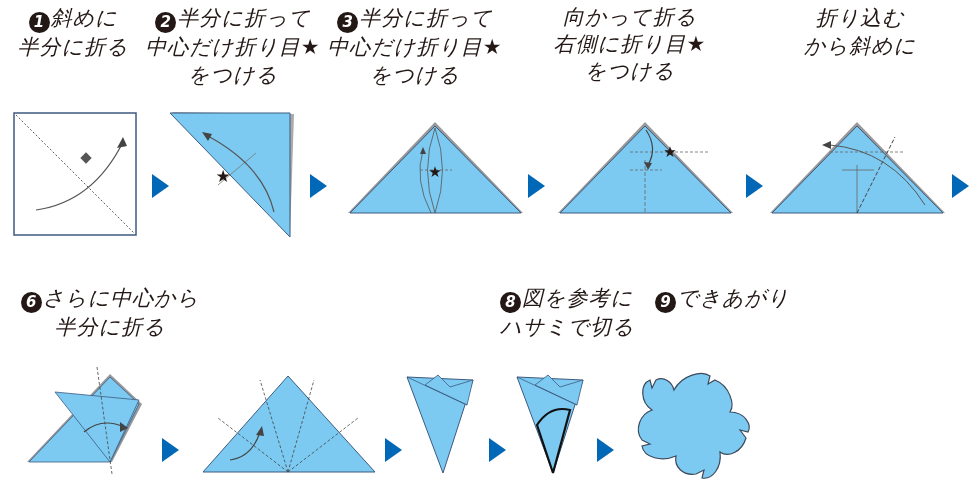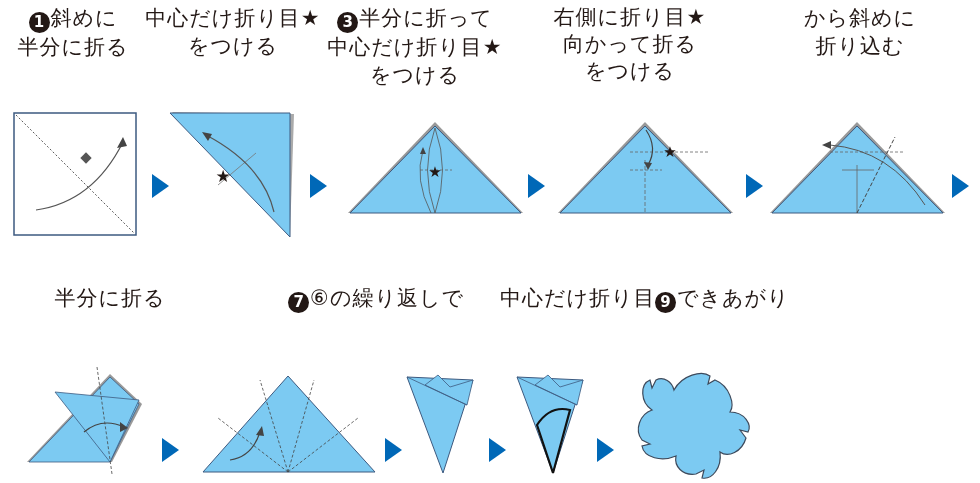--- a/index.html
+++ b/index.html
@@ -1,48 +1,49 @@
 <!DOCTYPE html>
 <html><head>
 <meta charset="utf-8">
 <style>
   html, body { margin:0; padding:0; background:#ffffff; }
   body { width:980px; height:483px; position:relative; overflow:hidden;
          font-family:"DejaVu Sans", sans-serif; color:#231815; }
   .label { position:absolute; font-size:21px; line-height:28px; text-align:center; white-space:nowrap; letter-spacing:1px; }
-  .label .line { display:block; }
+  .label .line { display:block;font-style:italic; }
   .num { display:inline-block; width:21px; height:21px; border-radius:50%; background:#231815; color:#fff;
          font-size:15px; line-height:21px; text-align:center; font-weight:bold; vertical-align:-2px; margin-right:1px; letter-spacing:0; }
   svg.fig { position:absolute; overflow:visible; }
   .arrow-next { position:absolute; width:0; height:0; border-top:12px solid transparent; border-bottom:12px solid transparent; border-left:17px solid #0068b7; }
 </style>
 </head>
 <body>
 
 <div class="label" style="left:8px; top:4px; width:130px;">
   <span class="line"><span class="num">1</span><span>斜めに</span></span>
   <span class="line">半分に折る</span>
 </div>
 <div class="label" style="left:138px; top:4px; width:190px;">
+  <span class="line"><span class="num">2</span><span>半分に折って</span></span>
   <span class="line">中心だけ折り目★</span>
   <span class="line">をつける</span>
 </div>
 <div class="label" style="left:320px; top:4px; width:190px;">
   <span class="line"><span class="num">3</span><span>半分に折って</span></span>
   <span class="line">中心だけ折り目★</span>
   <span class="line">をつける</span>
 </div>
 <div class="label" style="left:540px; top:4px; width:180px; line-height:27px;">
+  <span class="line">向かって折る</span>
   <span class="line">右側に折り目★</span>
-  <span class="line">向かって折る</span>
   <span class="line">をつける</span>
 </div>
 <div class="label" style="left:780px; top:4px; width:160px;">
+  <span class="line">折り込む</span>
   <span class="line">から斜めに</span>
-  <span class="line">折り込む</span>
 </div>
 
 <svg class="fig" style="left:13px; top:112px;" width="125" height="125" viewBox="0 0 125 125">
   <rect x="1" y="1" width="122" height="122" fill="#fff" stroke="#3d5a80" stroke-width="1.5"></rect>
   <line x1="3" y1="3" x2="121" y2="121" stroke="#333" stroke-width="0.8" stroke-dasharray="2,2"></line>
   <path d="M23 98 Q80 90 110 30" fill="none" stroke="#555" stroke-width="1.2"></path>
   <polygon points="110,25 104,36 114,34" fill="#444"></polygon>
   <rect x="69" y="42" width="8" height="8" fill="#555" transform="rotate(45 73 46)"></rect>
 </svg>
 <div class="arrow-next" style="left:152px; top:174px;"></div>
@@ -87,27 +88,28 @@
   <line x1="60" y1="32" x2="135" y2="32" stroke="#666" stroke-width="0.8" stroke-dasharray="3,2"></line>
   <line x1="72" y1="50" x2="104" y2="50" stroke="#666" stroke-width="0.8"></line>
   <line x1="87" y1="45" x2="87" y2="93" stroke="#666" stroke-width="0.8"></line>
   <line x1="87" y1="93" x2="125" y2="17" stroke="#444" stroke-width="1" stroke-dasharray="4,2"></line>
   <path d="M155 85 Q120 30 60 25" fill="none" stroke="#555" stroke-width="1"></path>
   <polygon points="52,25 61,21 61,29" fill="#444"></polygon>
 </svg>
 <div class="arrow-next" style="left:952px; top:174px;"></div>
 
 <div class="label" style="left:10px; top:284px; width:200px;">
+  <span class="line"><span class="num">6</span><span>さらに中心から</span></span>
   <span class="line">半分に折る</span>
 </div>
 <div class="label" style="left:276px; top:284px; width:200px;">
-  <span class="line"><span class="num">7</span><span>⑥の繰り返しで</span></span>
 </div>
 <div class="label" style="left:500px; top:284px; width:150px; text-align:left;">
-  <span class="line">中心だけ折り目</span>
+  <span class="line"><span class="num">8</span><span>図を参考に</span></span>
+  <span class="line">ハサミで切る</span>
 </div>
 <div class="label" style="left:655px; top:284px; width:160px; text-align:left;">
   <span class="line"><span class="num">9</span><span>できあがり</span></span>
 </div>
 
 <svg class="fig" style="left:22px; top:362px;" width="125" height="118" viewBox="0 0 125 118">
   <polygon points="5,100 88,12 120,42 90,100" fill="#999"></polygon>
   <polygon points="7,100 88,15 117,42 88,100" fill="#7ccaf2" stroke="#3d5a80" stroke-width="0.8"></polygon>
   <polygon points="33,30 117,38 88,100" fill="#7ccaf2" stroke="#3d5a80" stroke-width="0.8"></polygon>
   <line x1="75" y1="5" x2="90" y2="112" stroke="#444" stroke-width="0.8" stroke-dasharray="3,2"></line>

